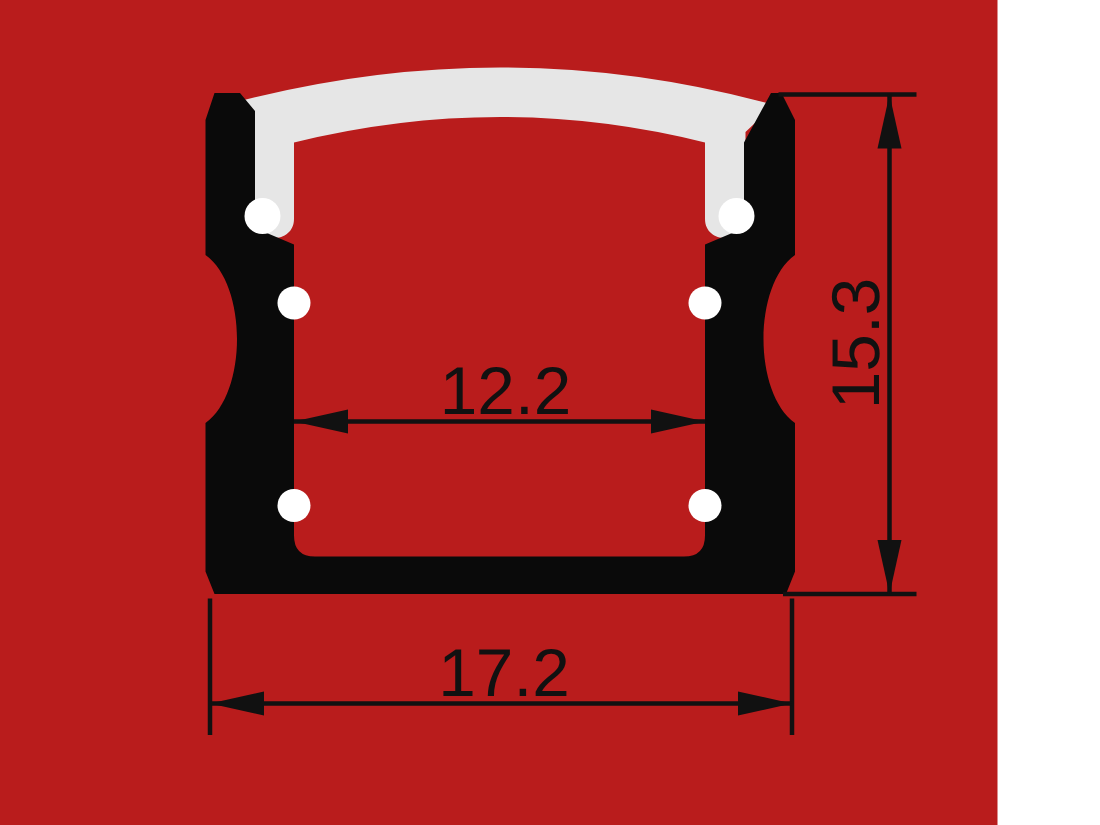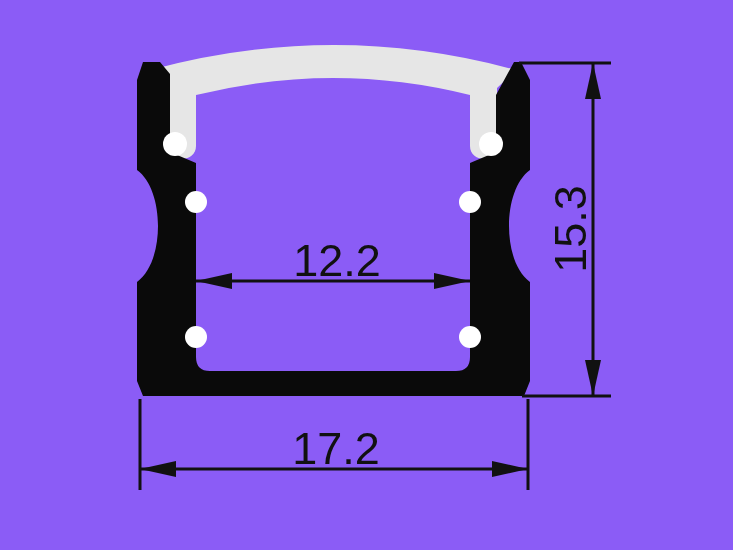--- a/index.html
+++ b/index.html
@@ -2,23 +2,23 @@
 <html><head>
 <meta charset="utf-8">
 <style>
   html, body {
     margin: 0;
     padding: 0;
     background: #ffffff;
   }
   #canvas {
     position: relative;
-    width: 733px;
+    width: 665px;
     height: 550px;
-    background: #8b5cf6;
+    background: #b91c1c;
     overflow: hidden;
   }
   svg { display: block; }
   .ext-line, .dim-line {
     stroke: #111111;
     stroke-width: 3;
     fill: none;
   }
   .arrowhead { fill: #111111; stroke: none; }
   .dim-text {

